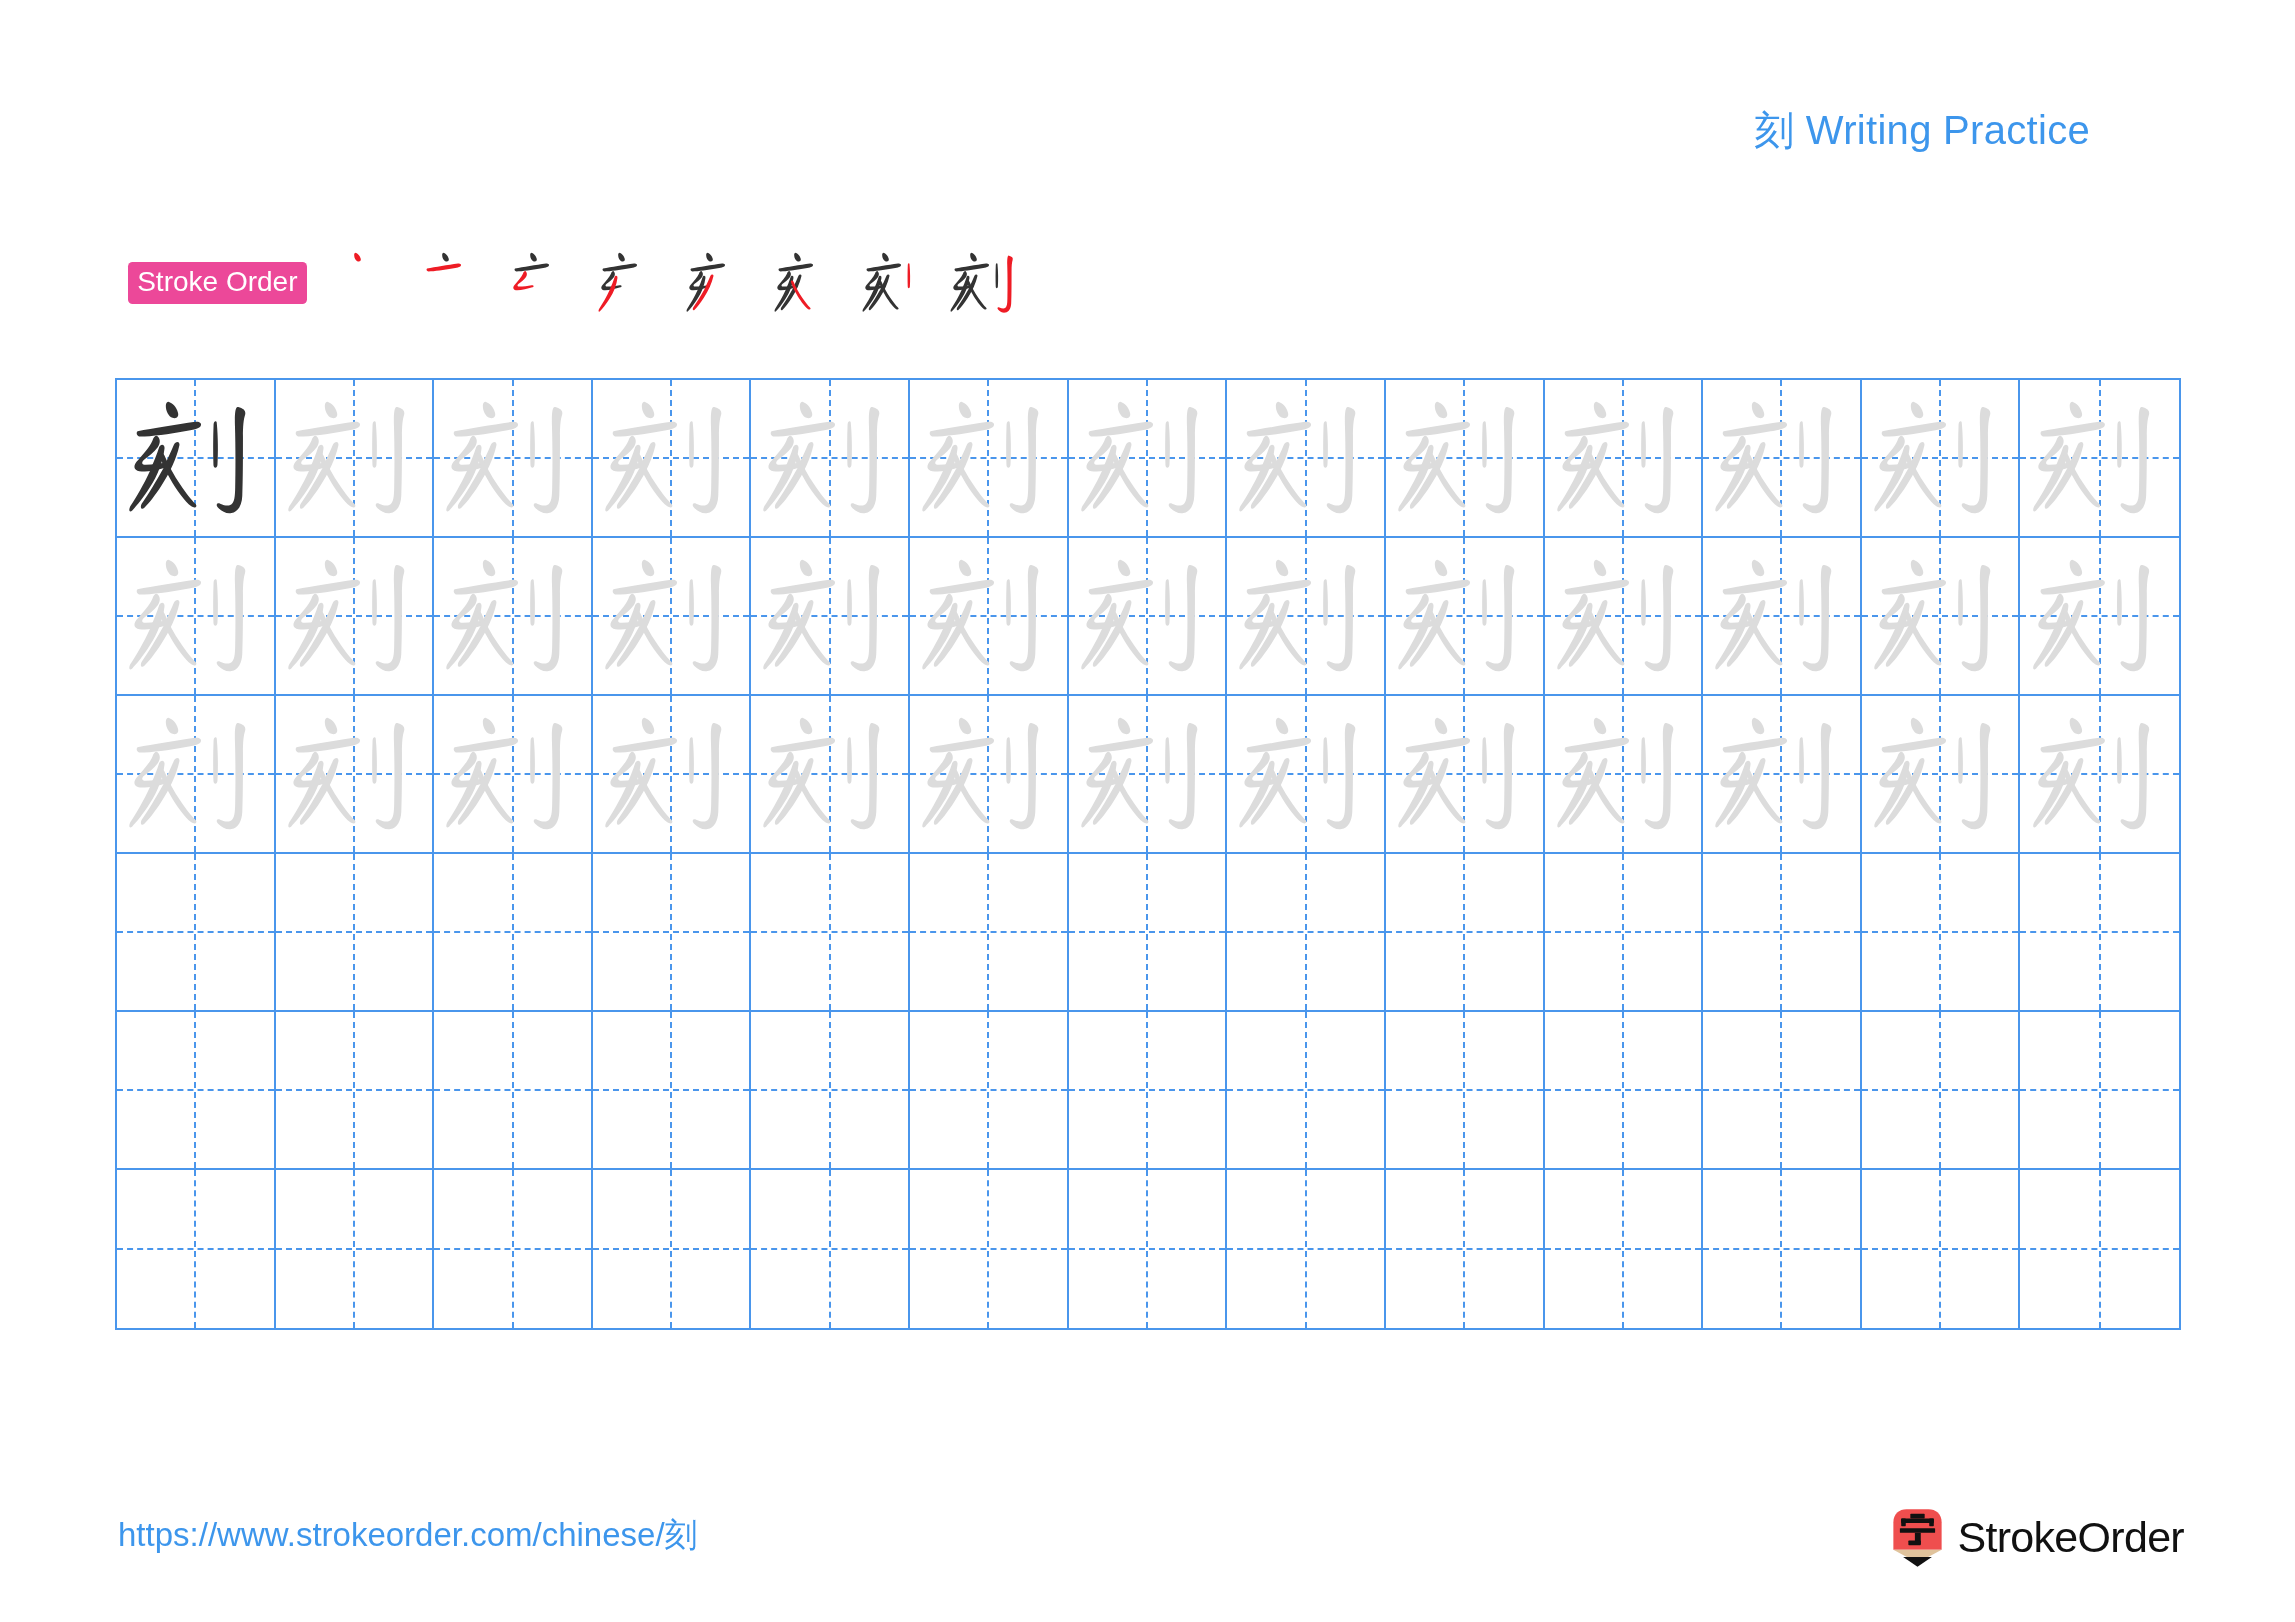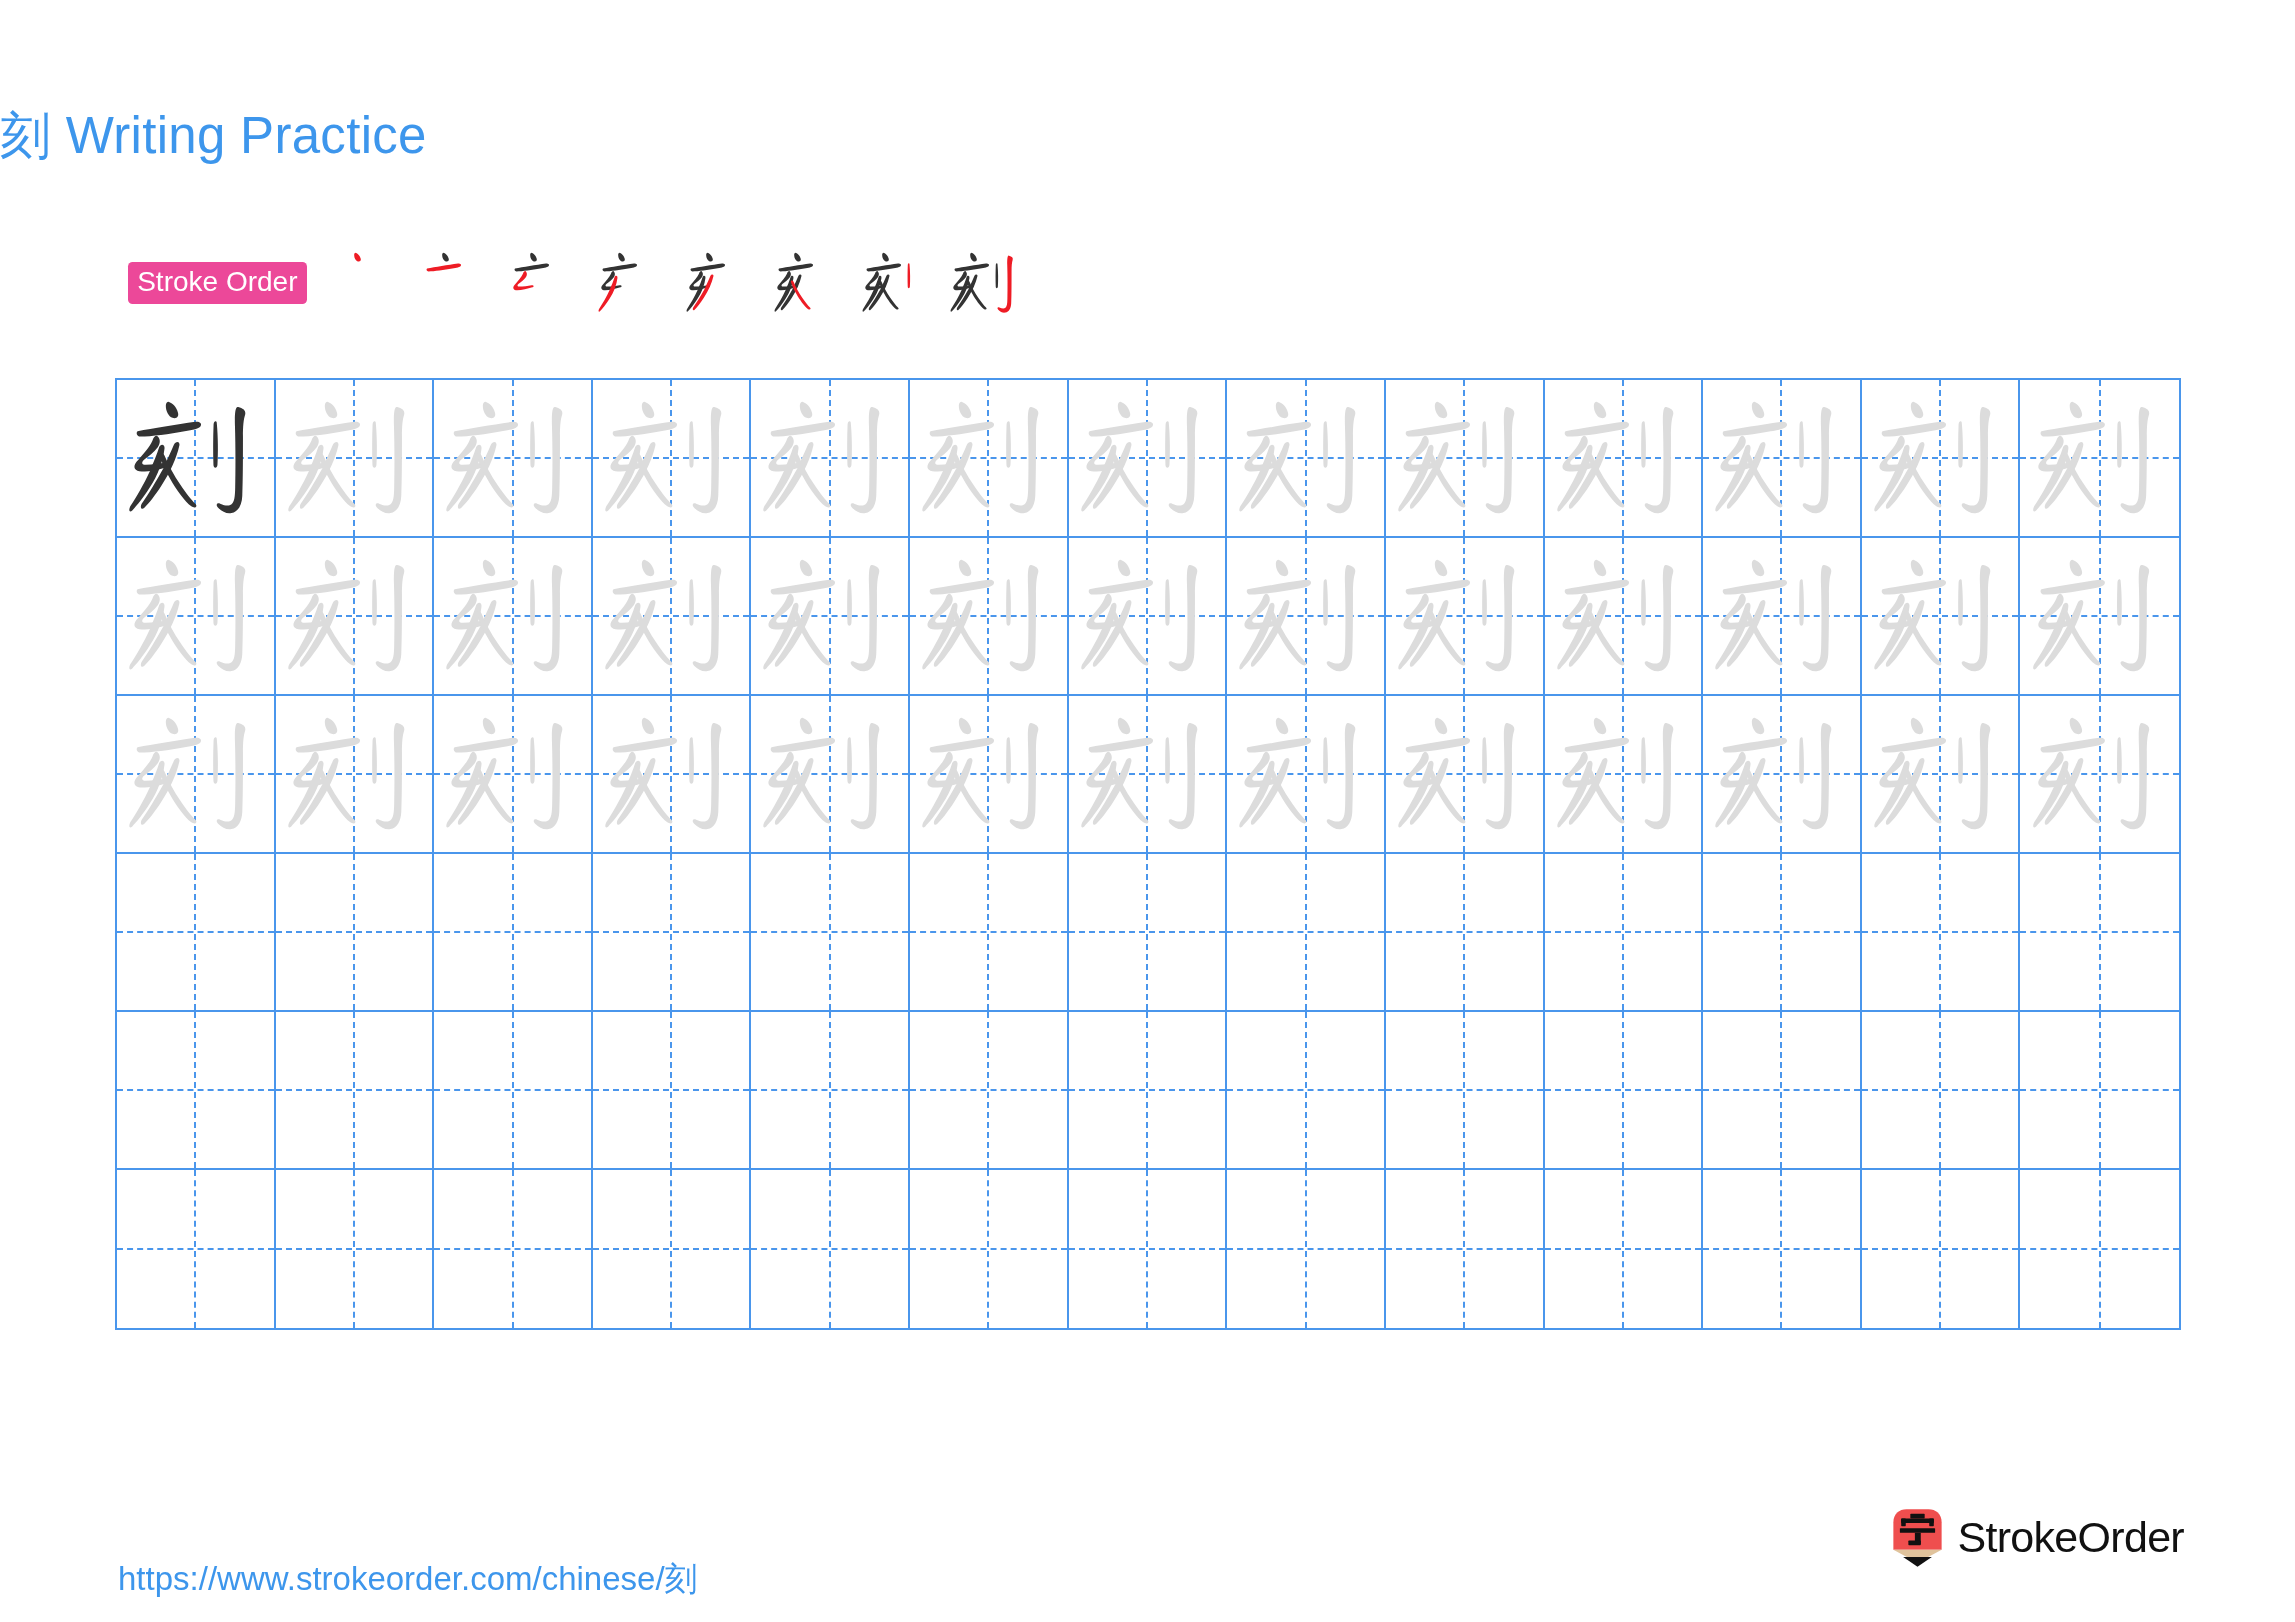--- a/index.html
+++ b/index.html
@@ -14,22 +14,22 @@
     font-family: "Liberation Sans", "DejaVu Sans", sans-serif;
     overflow: hidden;
   }
 
   
   #page-title {
     position: absolute;
     top: 110px;
     left: 0;
     width: 2090px;
-    text-align: left;
-    font-size: 51px;
+    text-align: right;
+    font-size: 40px;
     font-weight: 400;
     color: #3d96ec;
     letter-spacing: 0.3px;
     line-height: 1;
     white-space: nowrap;
   }
 
   
   #stroke-order-row {
     position: absolute;
@@ -132,21 +132,20 @@
 
   
   #footer-url {
     position: absolute;
     left: 118px;
     top: 1518px;
     font-size: 33px;
     color: #3d96ec;
     white-space: nowrap;
     line-height: 1;
-    margin-top: 44px;
   }
   #brand-logo {
     position: absolute;
     right: 111px;
     top: 1505px;
     display: flex;
     align-items: center;
     height: 65px;
   }
   #brand-mark {

